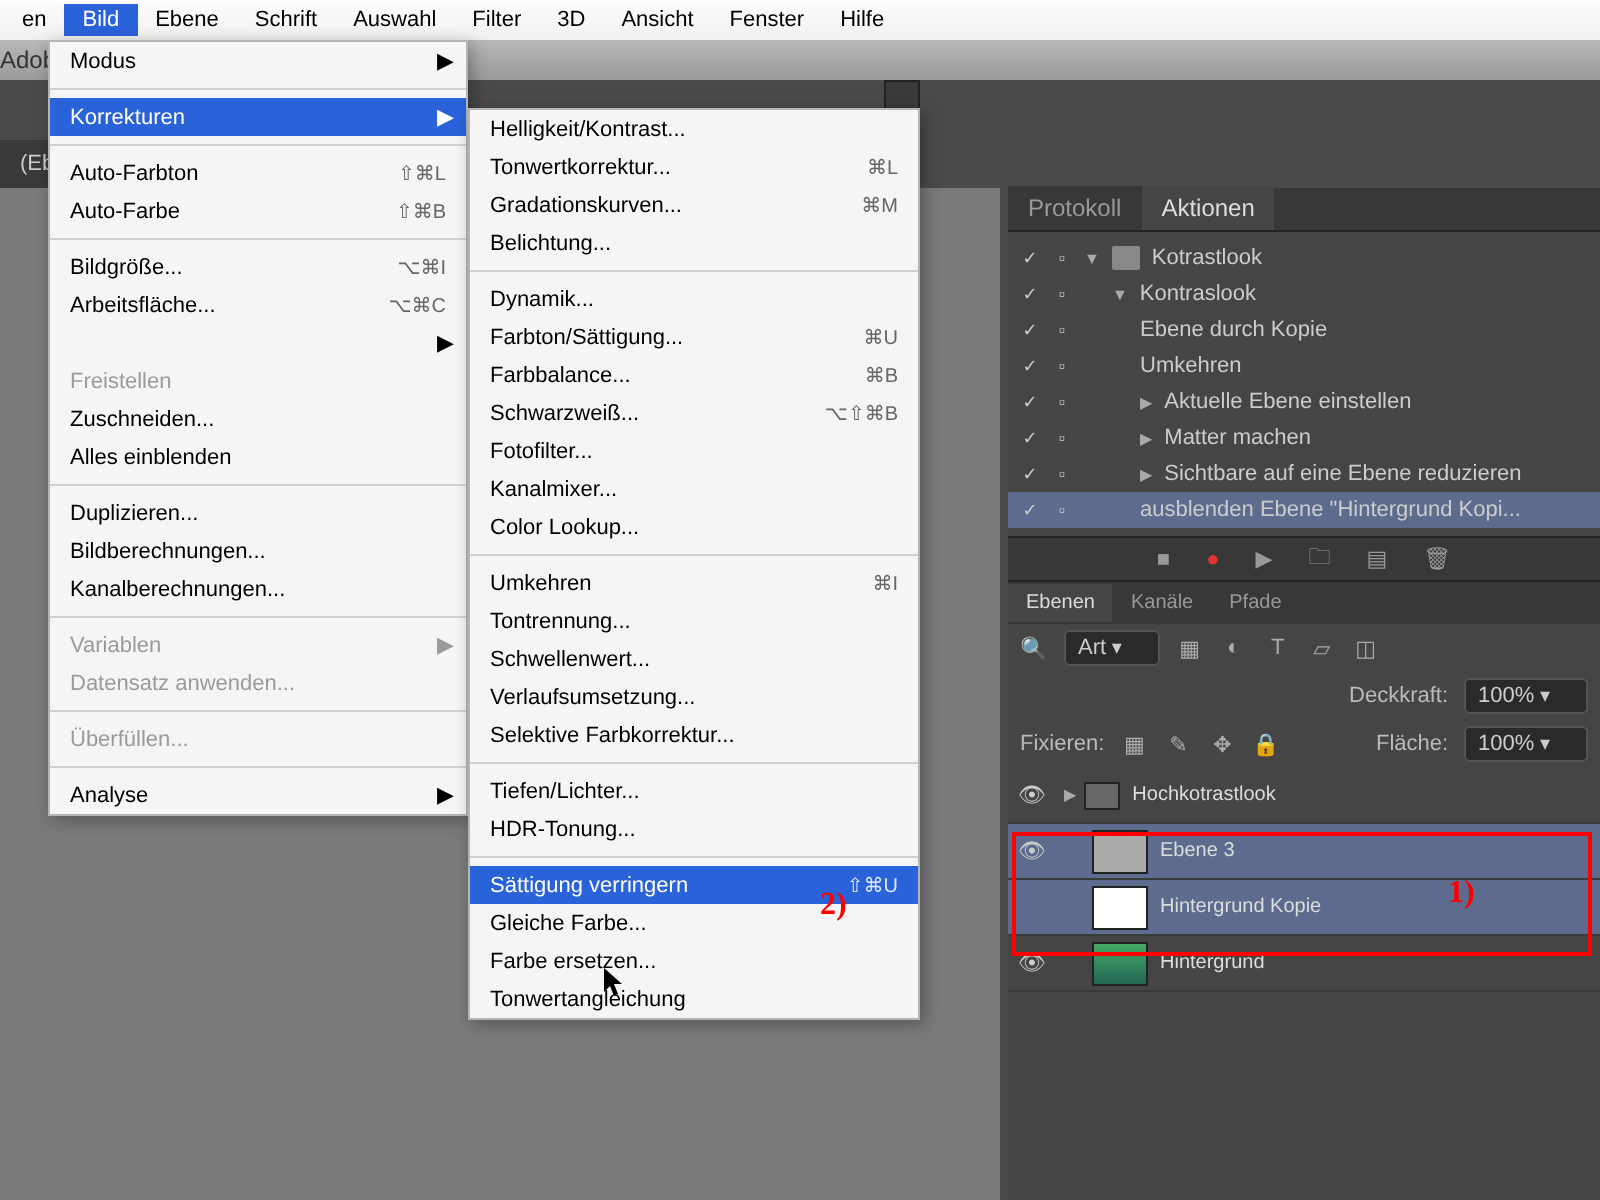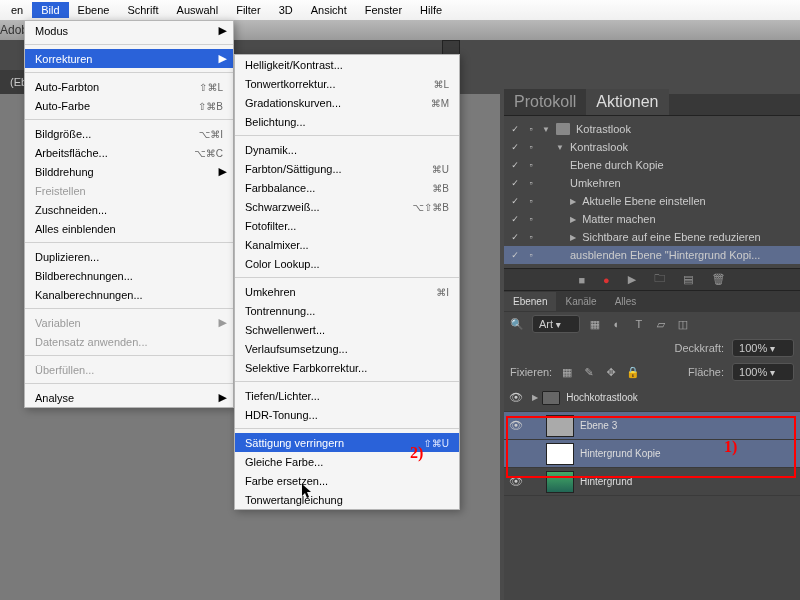--- a/index.html
+++ b/index.html
@@ -17,21 +17,21 @@
 .mi{display:flex;align-items:flex-end;padding:3px 10px;height:19px;position:relative}
 .mi.hl{background:#2a62d9;color:#fff}
 .mi.dis{color:#9a9a9a}
 .mi .lbl{flex:1}
 .mi .sc{color:#666;font-size:10px}
 .mi.hl .sc{color:#e0e8ff}
 .mi .arr{position:absolute;right:6px}
 .sep{height:1px;background:#d0d0d0;margin:4px 0}
 .panels{position:absolute;top:94px;right:0;width:296px;height:506px;background:#454545;color:#ccc}
 .ptabs{height:22px;background:#383838;display:flex;align-items:flex-end;border-bottom:1px solid #222}
-.ptab{padding:4px 10px;color:#999;background:#383838;font-size:16px}
+.ptab{padding:4px 10px;color:#999;background:#383838;font-size:12px}
 .ptab.act{background:#454545;color:#ddd}
 .actions{padding:4px 0}
 .arow{display:flex;align-items:center;height:18px;padding-left:4px;gap:2px}
 .ck{width:14px;text-align:center;color:#ccc;font-size:9px}
 .sp{display:inline-block}
 .tri{font-size:8px;margin-right:4px;color:#aaa}
 .fold{width:14px;height:12px;background:#888;border-radius:1px;margin-right:4px}
 .arow.sel{background:#5d6c8e}
 .actbar{height:22px;background:#383838;display:flex;align-items:center;justify-content:center;gap:18px;color:#999;border-top:1px solid #222}
 .actbar .rec{color:#d33}
@@ -95,21 +95,20 @@
     <div class="sep"></div>
     <div class="mi">
       <span class="lbl">Bildgröße...</span>
       <span class="sc">⌥⌘I</span>
     </div>
     <div class="mi">
       <span class="lbl">Arbeitsfläche...</span>
       <span class="sc">⌥⌘C</span>
     </div>
     <div class="mi">
-      <span class="lbl">Bilddrehung</span>
       <span class="arr">▶</span>
     </div>
     <div class="mi dis">
       <span class="lbl">Freistellen</span>
     </div>
     <div class="mi">
       <span class="lbl">Zuschneiden...</span>
     </div>
     <div class="mi">
       <span class="lbl">Alles einblenden</span>
@@ -288,21 +287,21 @@
     <span class="rec">●</span>
     <span>▶</span>
     <span>🗀</span>
     <span>▤</span>
     <span>🗑</span>
   </div>
 
   <div class="layers-hdr">
     <span class="act">Ebenen</span>
     <span>Kanäle</span>
-    <span>Alles</span>
+    <span>Pfade</span>
   </div>
   <div class="lrow">
     <span class="licon">🔍</span>
     <span class="lselect"><span>Art</span> ▾</span>
     <span class="licon">▦</span>
     <span class="licon">◐</span>
     <span class="licon">T</span>
     <span class="licon">▱</span>
     <span class="licon">◫</span>
   </div>

